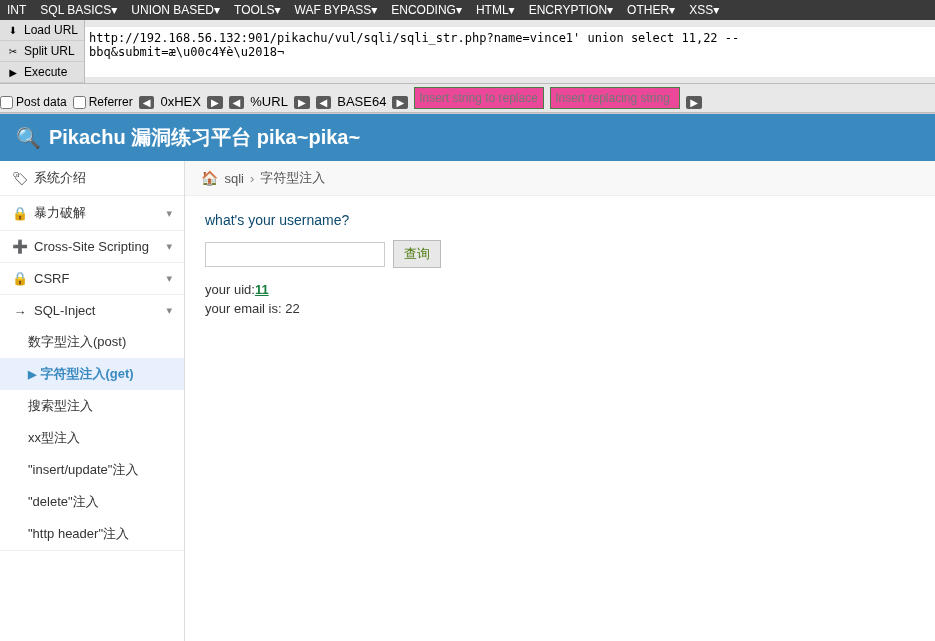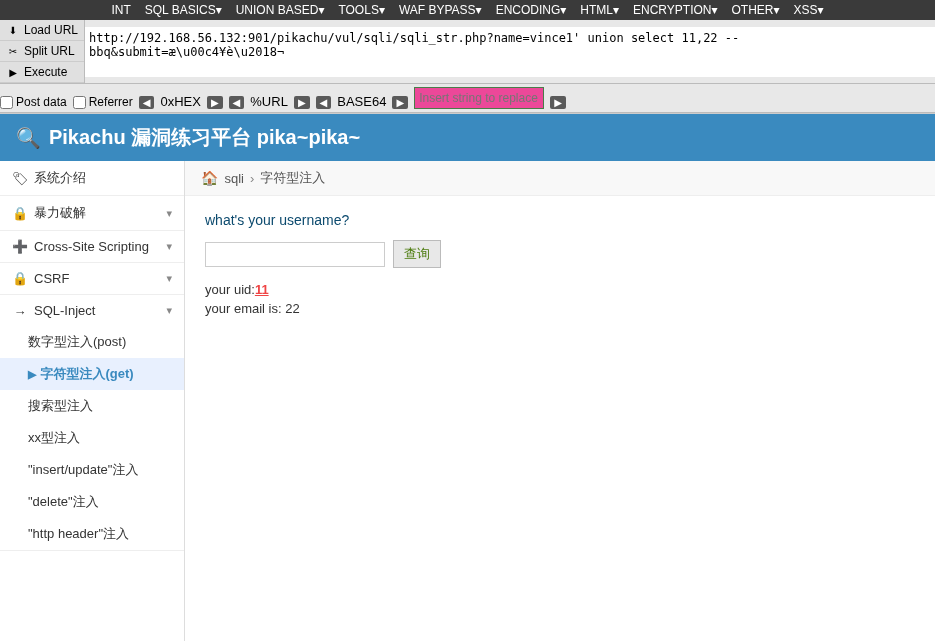--- a/index.html
+++ b/index.html
@@ -15,21 +15,20 @@
 
     #nav-bar {
       background: #3a3a3a;
       color: #fff;
       display: flex;
       align-items: center;
       padding: 2px 4px;
       font-size: 12px;
       gap: 8px;
       flex-wrap: wrap;
-      justify-content: center;
     }
     #nav-bar span {
       cursor: pointer;
       padding: 1px 3px;
     }
 
     #url-row {
       display: flex;
       align-items: stretch;
       border-bottom: 1px solid #bbb;
@@ -231,21 +230,21 @@
       font-size: 13px;
       cursor: pointer;
       color: #4d7c0f;
     }
     .result-line {
       font-size: 13px;
       color: #333;
       margin-bottom: 4px;
     }
     .result-line .highlight {
-      color: #ef4444;
+      color: #15803d;
       font-weight: bold;
       text-decoration: underline;
     }
   </style>
 </head>
 <body>
 
 <div id="top-toolbar">
   <div id="nav-bar">
     <span>INT</span>
@@ -292,20 +291,21 @@
     <button class="arrow-btn">◀</button>
     <span>0xHEX</span>
     <button class="arrow-btn">▶</button>
     <button class="arrow-btn">◀</button>
     <span>%URL</span>
     <button class="arrow-btn">▶</button>
     <button class="arrow-btn">◀</button>
     <span>BASE64</span>
     <button class="arrow-btn">▶</button>
     <input class="str-input" type="text" placeholder="Insert string to replace" style="">
+    <input class="str-input" type="text" placeholder="Insert replacing string" style="">
     <button class="arrow-btn">▶</button>
   </div>
 </div>
 
 <div id="app-header">
   <span class="search-icon">🔍</span>
   <span>Pikachu 漏洞练习平台 pika~pika~</span>
 </div>
 
 <div id="main-content">

